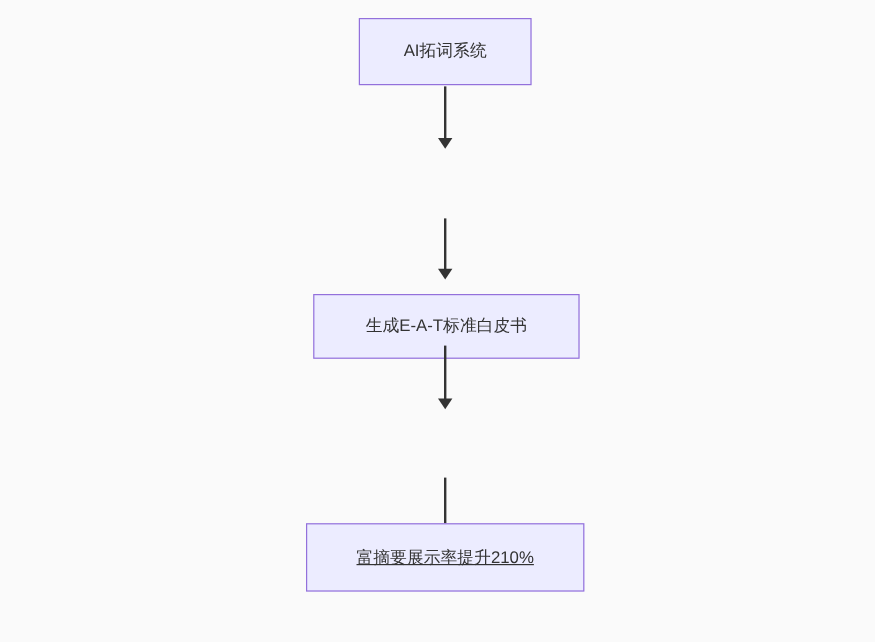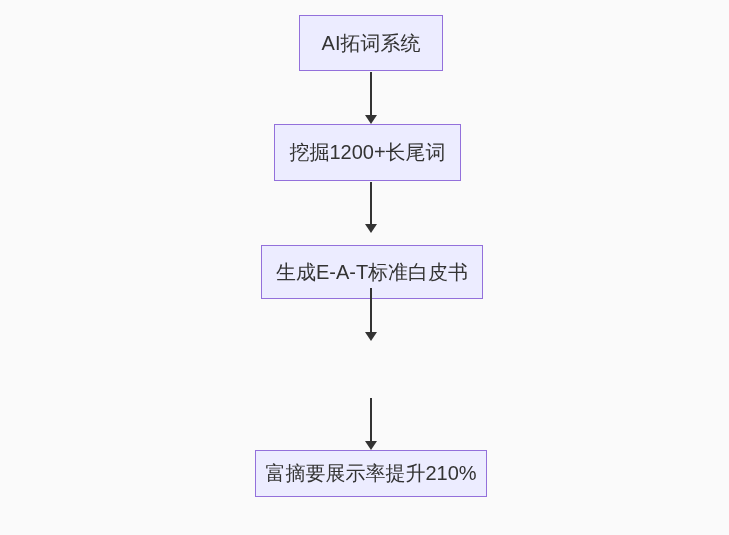--- a/index.html
+++ b/index.html
@@ -16,30 +16,30 @@
     overflow: hidden;
   }
   .node {
     position: absolute;
     box-sizing: border-box;
     background: #ECECFF;
     border: 1px solid #9370DB;
     display: flex;
     align-items: center;
     justify-content: center;
-    font-size: 20px;
+    font-size: 14px;
     color: #333333;
     white-space: nowrap;
     text-align: center;
   }
   .n0 { left: 299px; top: 15px;  width: 144px; height: 56px; }
   .n1 { left: 274px; top: 124px; width: 187px; height: 57px; }
   .n2 { left: 261px; top: 245px; width: 222px; height: 54px; }
   .n3 { left: 264px; top: 341px; width: 216px; height: 56px; }
-  .n4 { left: 255px; top: 450px; width: 232px; height: 47px; }
+  .n4 { left: 255px; top: 436px; width: 232px; height: 57px; text-decoration: underline; }
 
   .arrow {
     position: absolute;
     left: 365px;
     width: 12px;
   }
   .a0 { top: 72px;  height: 52px; }
   .a1 { top: 182px; height: 51px; }
   .a2 { top: 288px; height: 53px; }
   .a3 { top: 398px; height: 52px; }
@@ -69,23 +69,20 @@
 
   <div class="node n0">
     <span>AI拓词系统</span>
   </div>
 
   <div class="arrow a0">
     <div class="shaft"></div>
     <div class="head"></div>
   </div>
 
-  <div class="node n1">
-    <span>挖掘1200+长尾词</span>
-  </div>
 
   <div class="arrow a1">
     <div class="shaft"></div>
     <div class="head"></div>
   </div>
 
   <div class="node n2">
     <span>生成E-A-T标准白皮书</span>
   </div>
 

